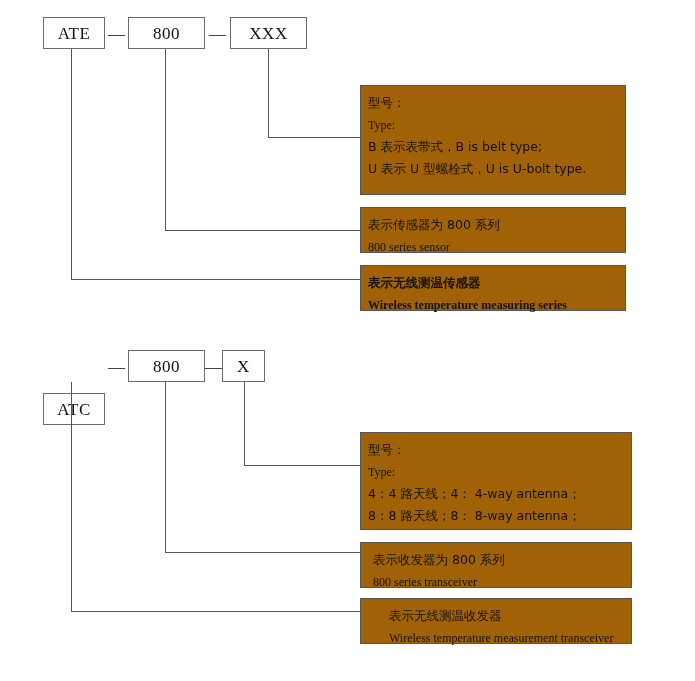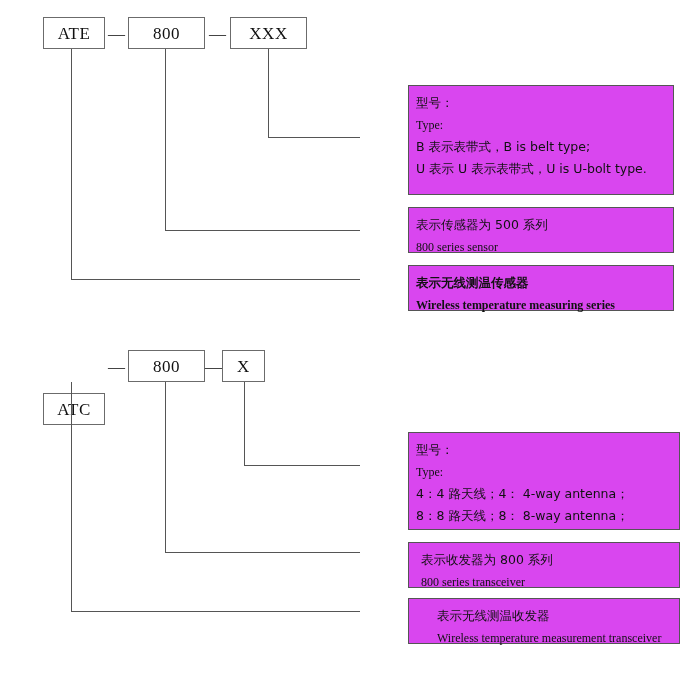--- a/index.html
+++ b/index.html
@@ -44,23 +44,22 @@
     justify-content: center;
     font-size: 17px;
     color: #222222;
     line-height: 1;
   }
   
   .desc-box {
     position: absolute;
     box-sizing: border-box;
     border: 1px solid #555555;
-    background: #d946ef;
+    background: #a16207;
     padding: 6px 8px 6px 7px;
-    margin-left: 48px;
   }
   .desc-line {
     font-size: 12px;
     line-height: 22px;
     white-space: nowrap;
     color: #111111;
   }
   .desc-line.cn {
     font-family: "DejaVu Sans", "Liberation Sans", sans-serif;
     font-size: 12.5px;
@@ -100,25 +99,25 @@
   <div class="conn-v" style="left:165px; top:49px; height:181px;"></div>
   <div class="conn-h" style="left:165px; top:230px; width:195px;"></div>
 
   <div class="conn-v" style="left:71px; top:49px; height:230px;"></div>
   <div class="conn-h" style="left:71px; top:279px; width:289px;"></div>
 
   <div class="desc-box" style="left:360px; top:85px; width:266px; height:110px;">
     <div class="desc-line cn">型号：</div>
     <div class="desc-line">Type:</div>
     <div class="desc-line cn">B 表示表带式，B is belt type;</div>
-    <div class="desc-line cn">U 表示 U 表示表带式，U is U-bolt type.</div>
+    <div class="desc-line cn">U 表示 U 型螺栓式，U is U-bolt type.</div>
   </div>
 
   <div class="desc-box" style="left:360px; top:207px; width:266px; height:46px;">
-    <div class="desc-line cn">表示传感器为 500 系列</div>
+    <div class="desc-line cn">表示传感器为 800 系列</div>
     <div class="desc-line">800 series sensor</div>
   </div>
 
   <div class="desc-box" style="left:360px; top:265px; width:266px; height:46px;font-weight:bold;">
     <div class="desc-line cn">表示无线测温传感器</div>
     <div class="desc-line">Wireless temperature measuring series</div>
   </div>
 
   <div class="code-box" style="left:43px; top:350px; width:62px; height:32px;margin-top:43px;">
     <span>ATC</span>

